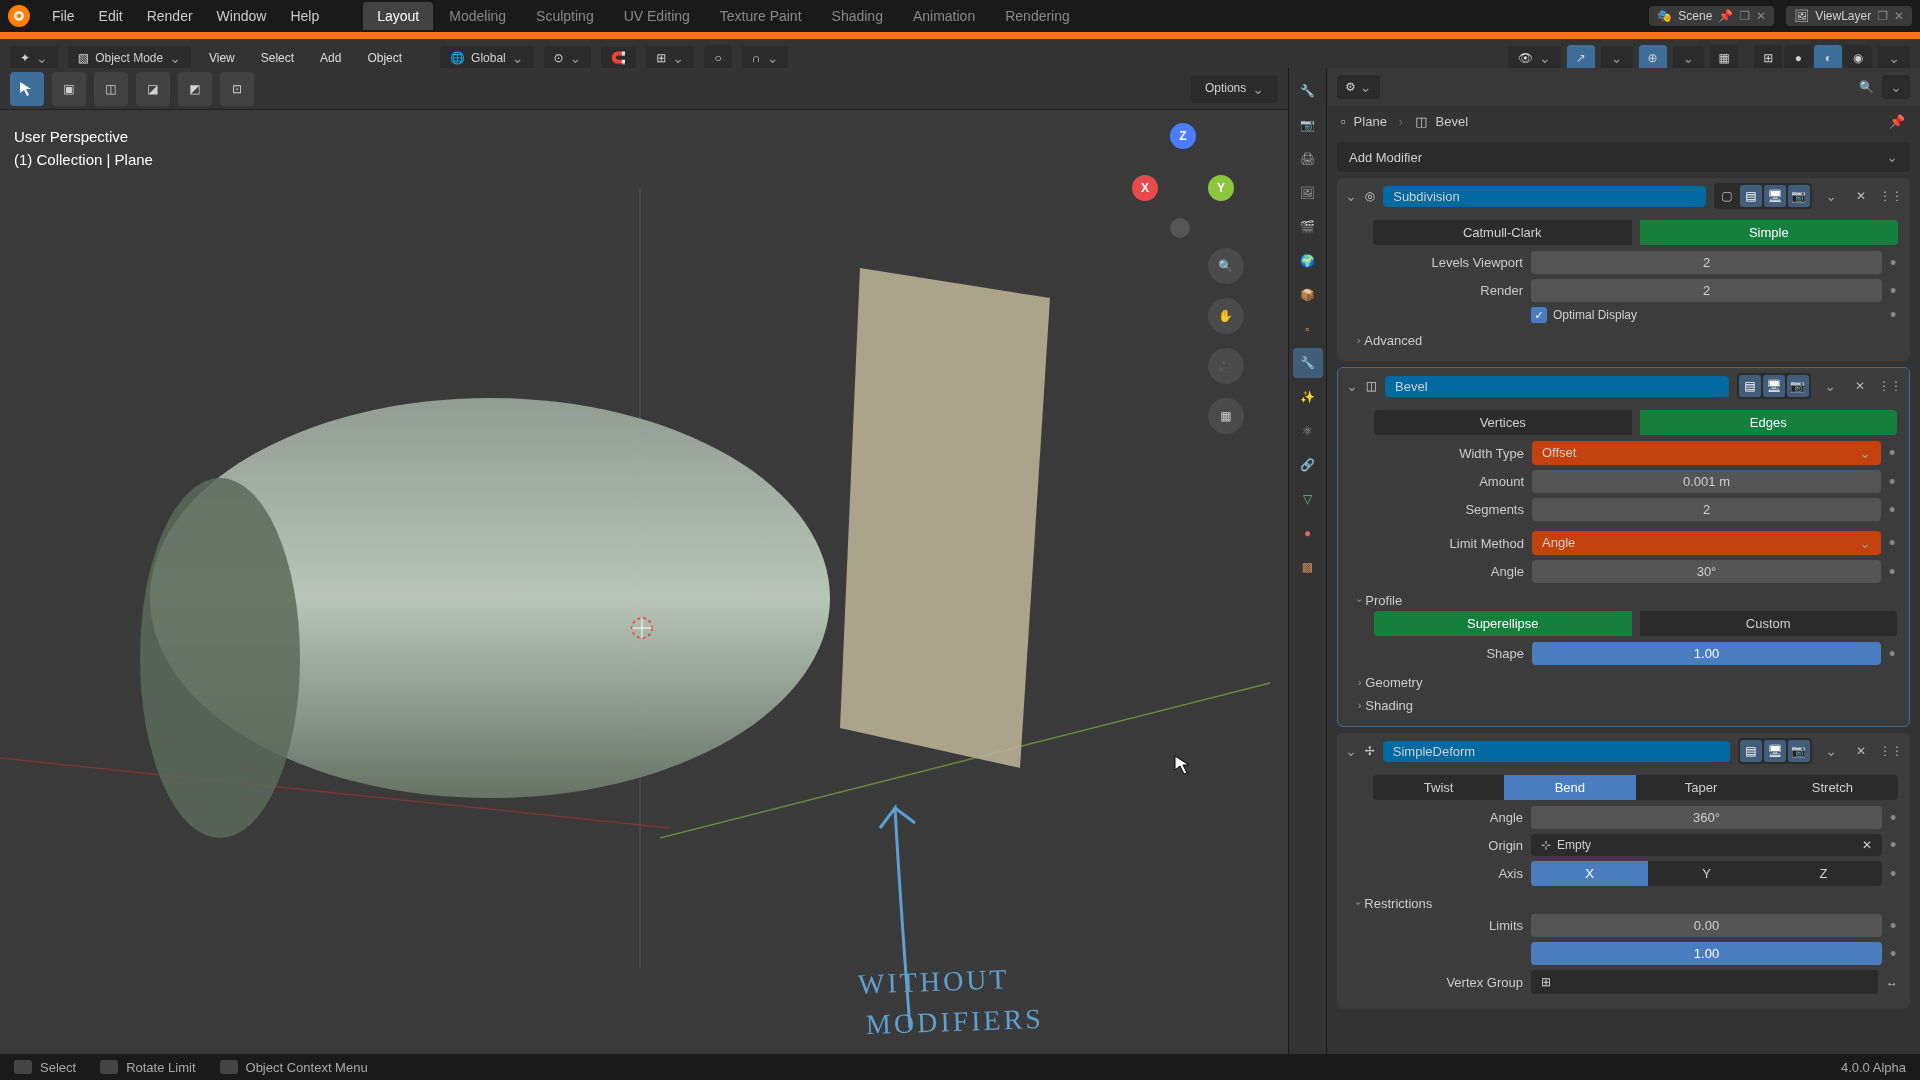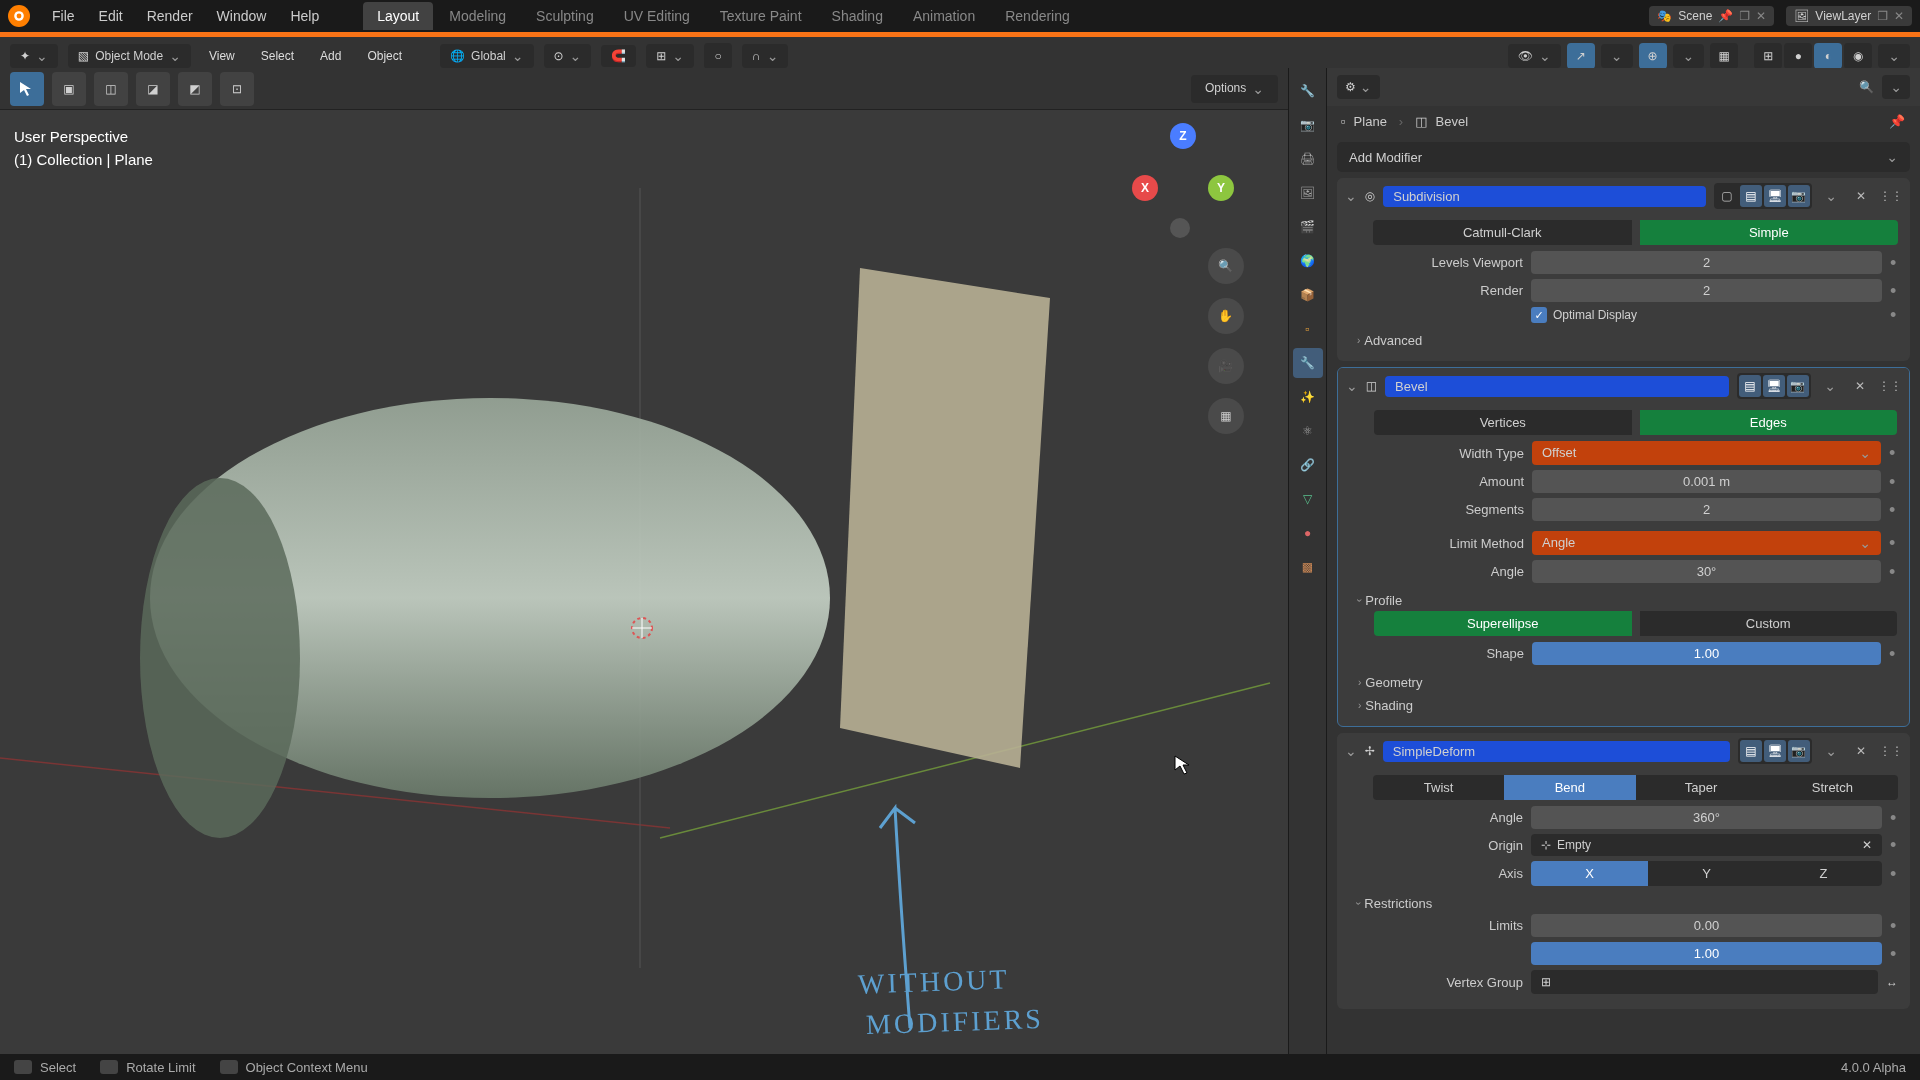--- a/index.html
+++ b/index.html
@@ -1,19 +1,19 @@
 <!DOCTYPE html>
 <html><head>
 <meta charset="utf-8">
 <style>
 * { margin: 0; padding: 0; box-sizing: border-box; font-family: -apple-system, BlinkMacSystemFont, "Segoe UI", sans-serif; }
 body { background: #2b2b2b; color: #d0d0d0; font-size: 12px; width: 1920px; height: 1080px; overflow: hidden; position: relative; }
 
 
-.topbar { height: 30px; background: #1a1a1a; display: flex; align-items: center; padding: 16px 8px; gap: 4px; border-bottom: 5px solid #f97316; }
+.topbar { height: 30px; background: #1a1a1a; display: flex; align-items: center; padding: 16px 8px; gap: 4px; border-bottom: 7px solid #f97316; }
 .topbar .logo { width: 22px; height: 22px; background: #ff7f00; border-radius: 50%; display: flex; align-items: center; justify-content: center; margin-right: 8px; }
 .topbar .menu-item { padding: 4px 10px; cursor: pointer; color: #ccc; font-size: 14px; }
 .topbar .workspace-tabs { display: flex; gap: 2px; margin-left: 30px; }
 .topbar .ws-tab { padding: 6px 14px; color: #888; font-size: 14px; border-radius: 4px 4px 0 0; cursor: pointer; }
 .topbar .ws-tab.active { background: #424242; color: #fff; }
 .topbar .scene-block { margin-left: auto; display: flex; align-items: center; gap: 6px; background: #3a3a3a; padding: 3px 8px; border-radius: 4px; }
 .topbar .layer-block { display: flex; align-items: center; gap: 6px; background: #3a3a3a; padding: 3px 8px; border-radius: 4px; margin-left: 8px; }
 
 
 .header2 { height: 38px; background: #333; display: flex; align-items: center; padding: 0 10px; gap: 10px; border-bottom: 1px solid #222; }
@@ -57,21 +57,21 @@
 
 .props { width: 594px; background: #333; overflow-y: auto; padding: 0; border-left: 1px solid #1a1a1a; }
 .props-header { height: 38px; display: flex; align-items: center; padding: 0 10px; gap: 8px; background: #383838; }
 .props-header .dd2 { background: #2b2b2b; padding: 4px 8px; border-radius: 4px; cursor: pointer; display: flex; align-items: center; gap: 4px; }
 .breadcrumb { height: 30px; display: flex; align-items: center; padding: 0 14px; gap: 8px; font-size: 13px; color: #ccc; }
 .breadcrumb .sep { color: #666; margin: 0 4px; }
 .add-mod { background: #2b2b2b; margin: 6px 10px; padding: 7px 12px; border-radius: 5px; cursor: pointer; font-size: 13px; display: flex; align-items: center; justify-content: space-between; }
 
 .modifier { margin: 6px 10px; background: #3c3c3c; border-radius: 6px; overflow: hidden; }
 .mod-header { display: flex; align-items: center; padding: 5px 8px; gap: 8px; background: #3c3c3c; }
-.mod-header .mod-name { background: #1d4ed8; padding: 3px 10px; border-radius: 4px; flex: 1; font-size: 13px; }
+.mod-header .mod-name { background: #0369a1; padding: 3px 10px; border-radius: 4px; flex: 1; font-size: 13px; }
 .mod-header .icon-btn { width: 22px; height: 22px; display: flex; align-items: center; justify-content: center; cursor: pointer; color: #bbb; border-radius: 3px; }
 .mod-header .icon-btn.active { background: #425d7a; color: #fff; }
 .mod-header .icon-cluster { display: flex; gap: 2px; background: #2b2b2b; border-radius: 4px; padding: 2px; }
 .mod-body { padding: 6px 12px 10px 36px; }
 
 .toggle-pair { display: flex; gap: 8px; margin-bottom: 6px; }
 .toggle-pair .opt { flex: 1; padding: 5px; text-align: center; background: #2b2b2b; cursor: pointer; font-size: 13px; }
 .toggle-pair .opt:first-child { border-radius: 4px 0 0 4px; }
 .toggle-pair .opt:last-child { border-radius: 0 4px 4px 0; }
 .toggle-pair .opt.active { background: #15803d; color: #fff; }

